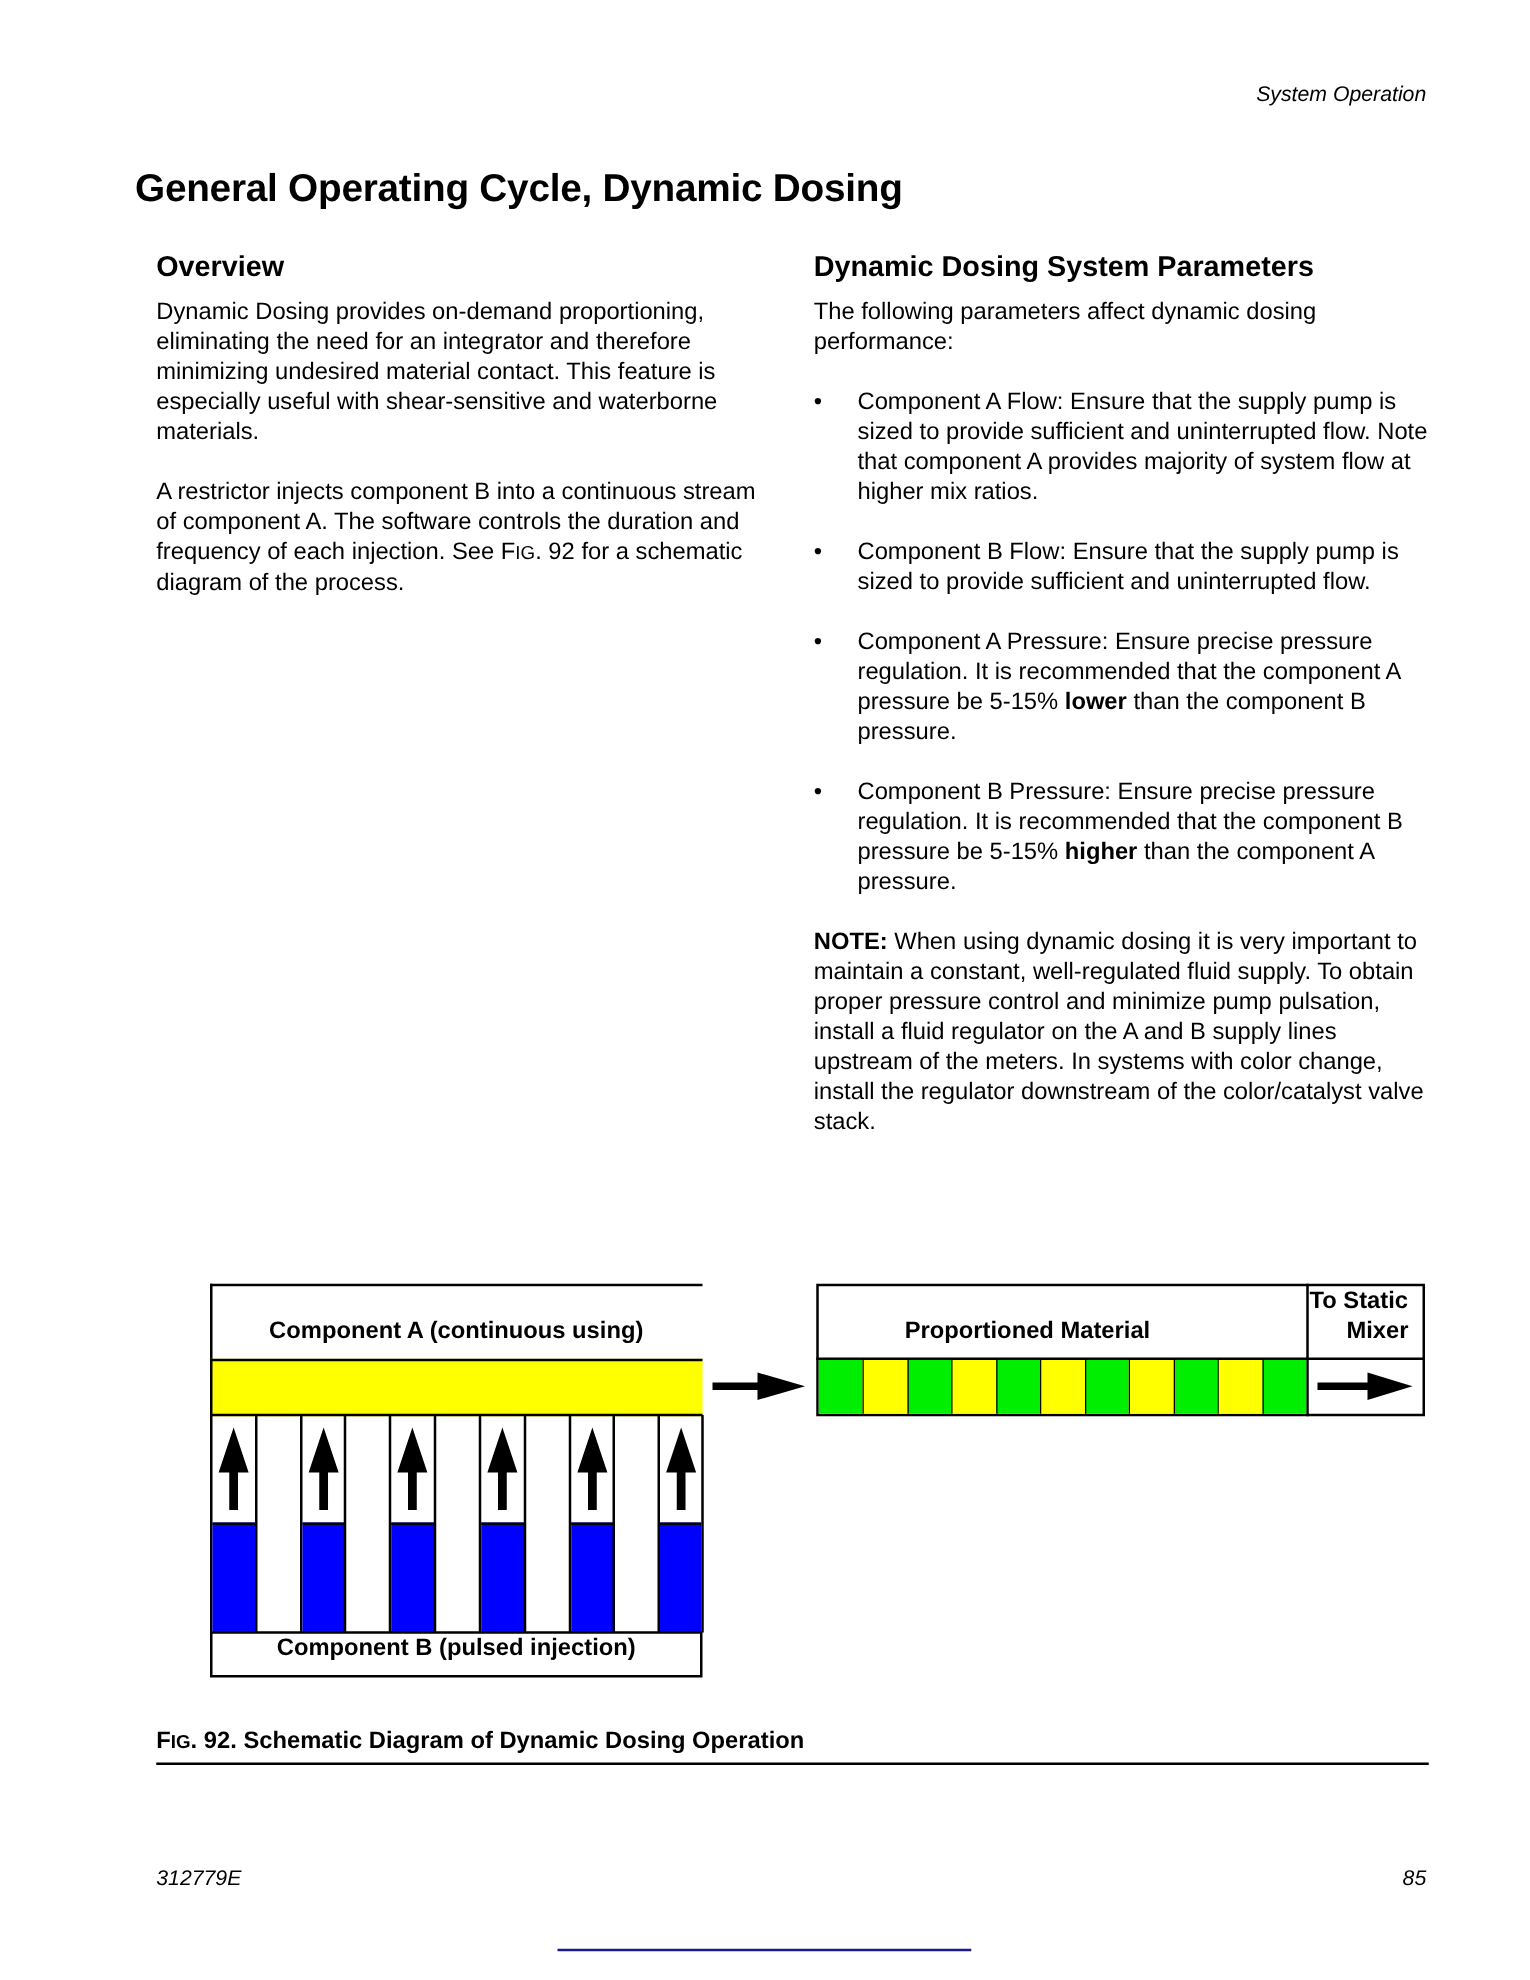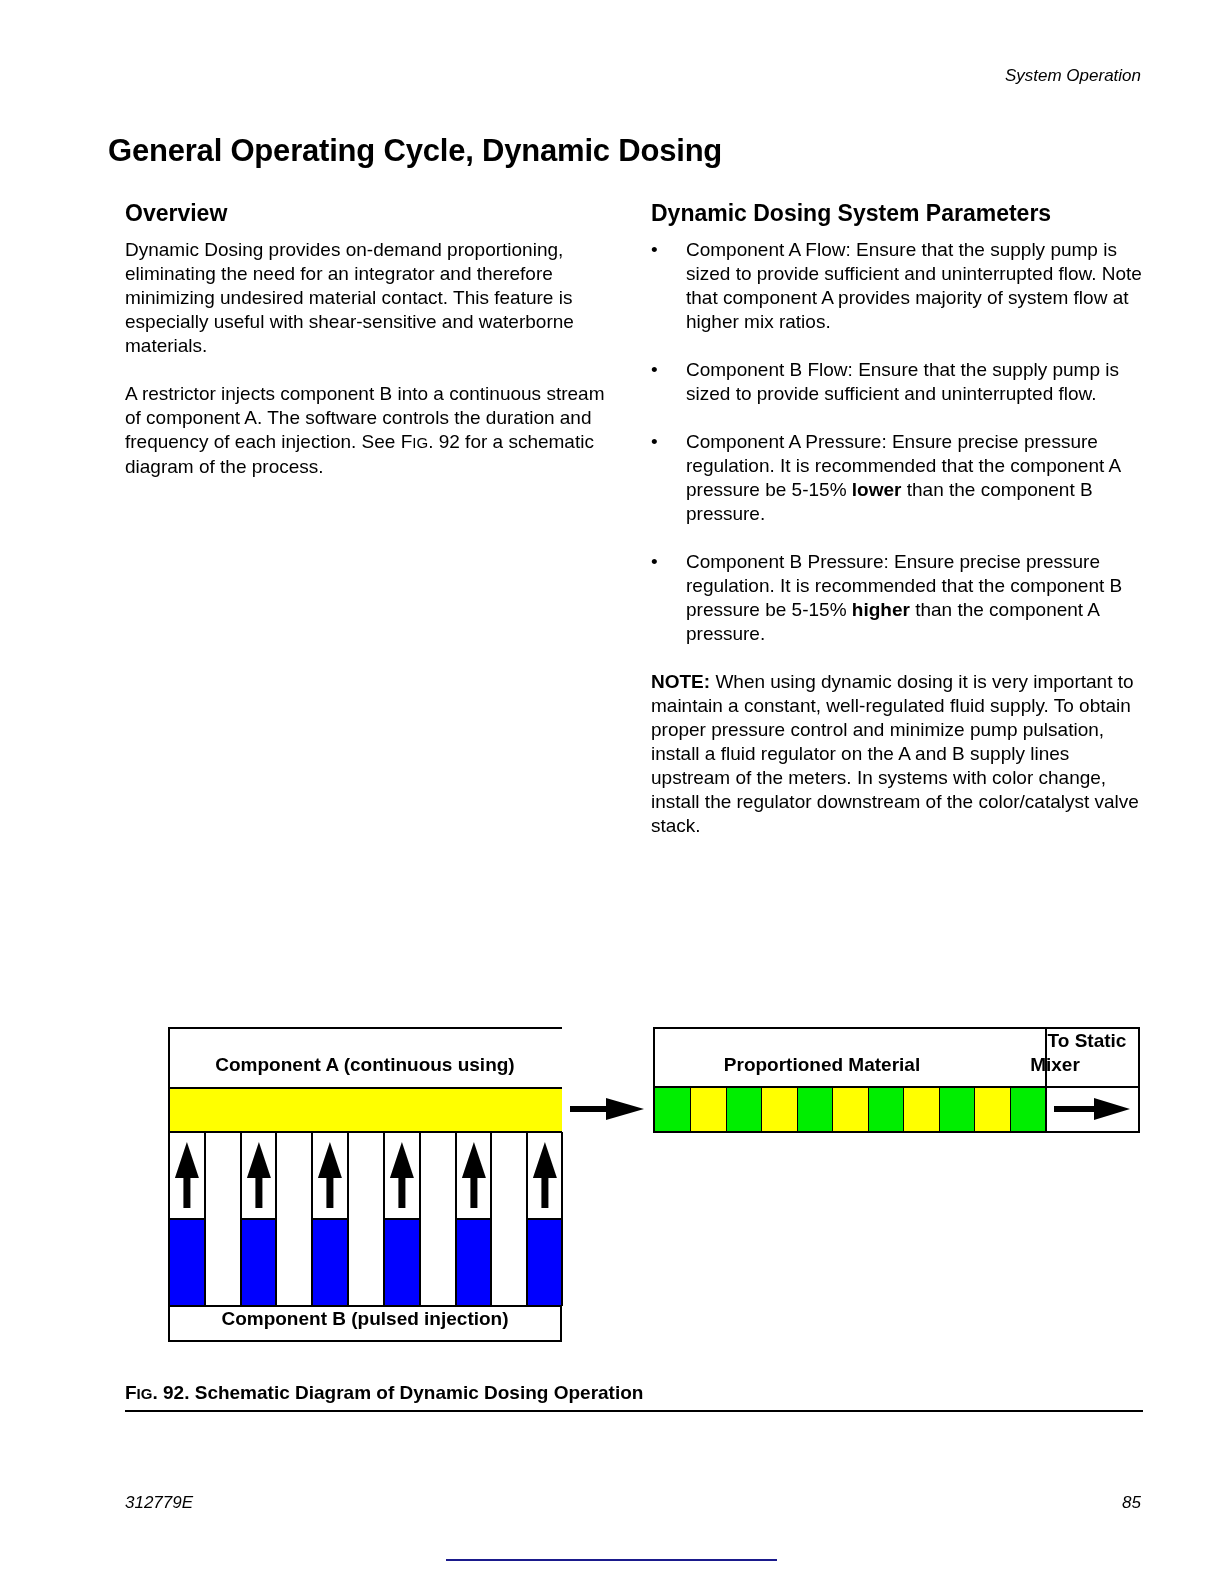--- a/index.html
+++ b/index.html
@@ -35,20 +35,21 @@
 <h1 class="abs page-title">General Operating Cycle, Dynamic Dosing</h1>
 
 <section class="abs col-left">
   <h2>Overview</h2>
   <p>Dynamic Dosing provides on-demand proportioning, eliminating the need for an integrator and therefore minimizing undesired material contact. This feature is especially useful with shear-sensitive and waterborne materials.</p>
   <p><span>A restrictor injects component B into a continuous stream of component A. The software controls the duration and frequency of each injection. See F</span><span class="sc">IG</span><span>. 92 for a schematic diagram of the process.</span></p>
 </section>
 
 <section class="abs col-right">
   <h2>Dynamic Dosing System Parameters</h2>
+  <p>The following parameters affect dynamic dosing performance:</p>
   <ul class="params">
     <li><span class="bullet">•</span><span>Component A Flow: Ensure that the supply pump is sized to provide sufficient and uninterrupted flow. Note that component A provides majority of system flow at higher mix ratios.</span></li>
     <li><span class="bullet">•</span><span>Component B Flow: Ensure that the supply pump is sized to provide sufficient and uninterrupted flow.</span></li>
     <li><span class="bullet">•</span><span>Component A Pressure: Ensure precise pressure regulation. It is recommended that the component A pressure be 5-15% </span><b>lower</b><span> than the component B pressure.</span></li>
     <li><span class="bullet">•</span><span>Component B Pressure: Ensure precise pressure regulation. It is recommended that the component B pressure be 5-15% </span><b>higher</b><span> than the component A pressure.</span></li>
   </ul>
   <p class="note"><b>NOTE:</b><span> When using dynamic dosing it is very important to maintain a constant, well-regulated fluid supply. To obtain proper pressure control and minimize pump pulsation, install a fluid regulator on the A and B supply lines upstream of the meters. In systems with color change, install the regulator downstream of the color/catalyst valve stack.</span></p>
 </section>
 
 <div class="abs diagram">
@@ -114,21 +115,21 @@
   <svg class="box" style="left:568px;top:1096px;" width="78" height="26" viewBox="0 0 78 26">
     <rect x="2" y="10" width="40" height="6" fill="#000"></rect>
     <polygon points="38,2 76,13 38,24" fill="#000"></polygon>
   </svg>
 
   <div class="box" style="left:653px;top:1027px;width:487px;height:106px;border:2px solid #000;"></div>
   <div class="box" style="left:1045px;top:1027px;width:2px;height:106px;background:#000;"></div>
   <div class="box" style="left:653px;top:1086px;width:487px;height:2px;background:#000;"></div>
   <div class="lbl" style="left:655px;top:1054px;width:334px;">Proportioned Material</div>
   <div class="lbl" style="left:1047px;top:1030px;width:80px;">To Static</div>
-  <div class="lbl" style="left:1005px;top:1054px;width:100px;">Mixer</div>
+  <div class="lbl" style="left:1052px;top:1054px;width:100px;">Mixer</div>
   <div id="segments">
       <div class="box" style="left: 655px; top: 1088px; width: 35.4545px; height: 43px; background: rgb(0, 238, 0);"></div>
       <div class="box" style="left: 690.455px; top: 1088px; width: 35.4545px; height: 43px; background: rgb(255, 255, 0); border-left: 1.5px solid rgb(0, 0, 0);"></div>
       <div class="box" style="left: 725.909px; top: 1088px; width: 35.4545px; height: 43px; background: rgb(0, 238, 0); border-left: 1.5px solid rgb(0, 0, 0);"></div>
       <div class="box" style="left: 761.364px; top: 1088px; width: 35.4545px; height: 43px; background: rgb(255, 255, 0); border-left: 1.5px solid rgb(0, 0, 0);"></div>
       <div class="box" style="left: 796.818px; top: 1088px; width: 35.4545px; height: 43px; background: rgb(0, 238, 0); border-left: 1.5px solid rgb(0, 0, 0);"></div>
       <div class="box" style="left: 832.273px; top: 1088px; width: 35.4545px; height: 43px; background: rgb(255, 255, 0); border-left: 1.5px solid rgb(0, 0, 0);"></div>
       <div class="box" style="left: 867.727px; top: 1088px; width: 35.4545px; height: 43px; background: rgb(0, 238, 0); border-left: 1.5px solid rgb(0, 0, 0);"></div>
       <div class="box" style="left: 903.182px; top: 1088px; width: 35.4545px; height: 43px; background: rgb(255, 255, 0); border-left: 1.5px solid rgb(0, 0, 0);"></div>
       <div class="box" style="left: 938.636px; top: 1088px; width: 35.4545px; height: 43px; background: rgb(0, 238, 0); border-left: 1.5px solid rgb(0, 0, 0);"></div>

